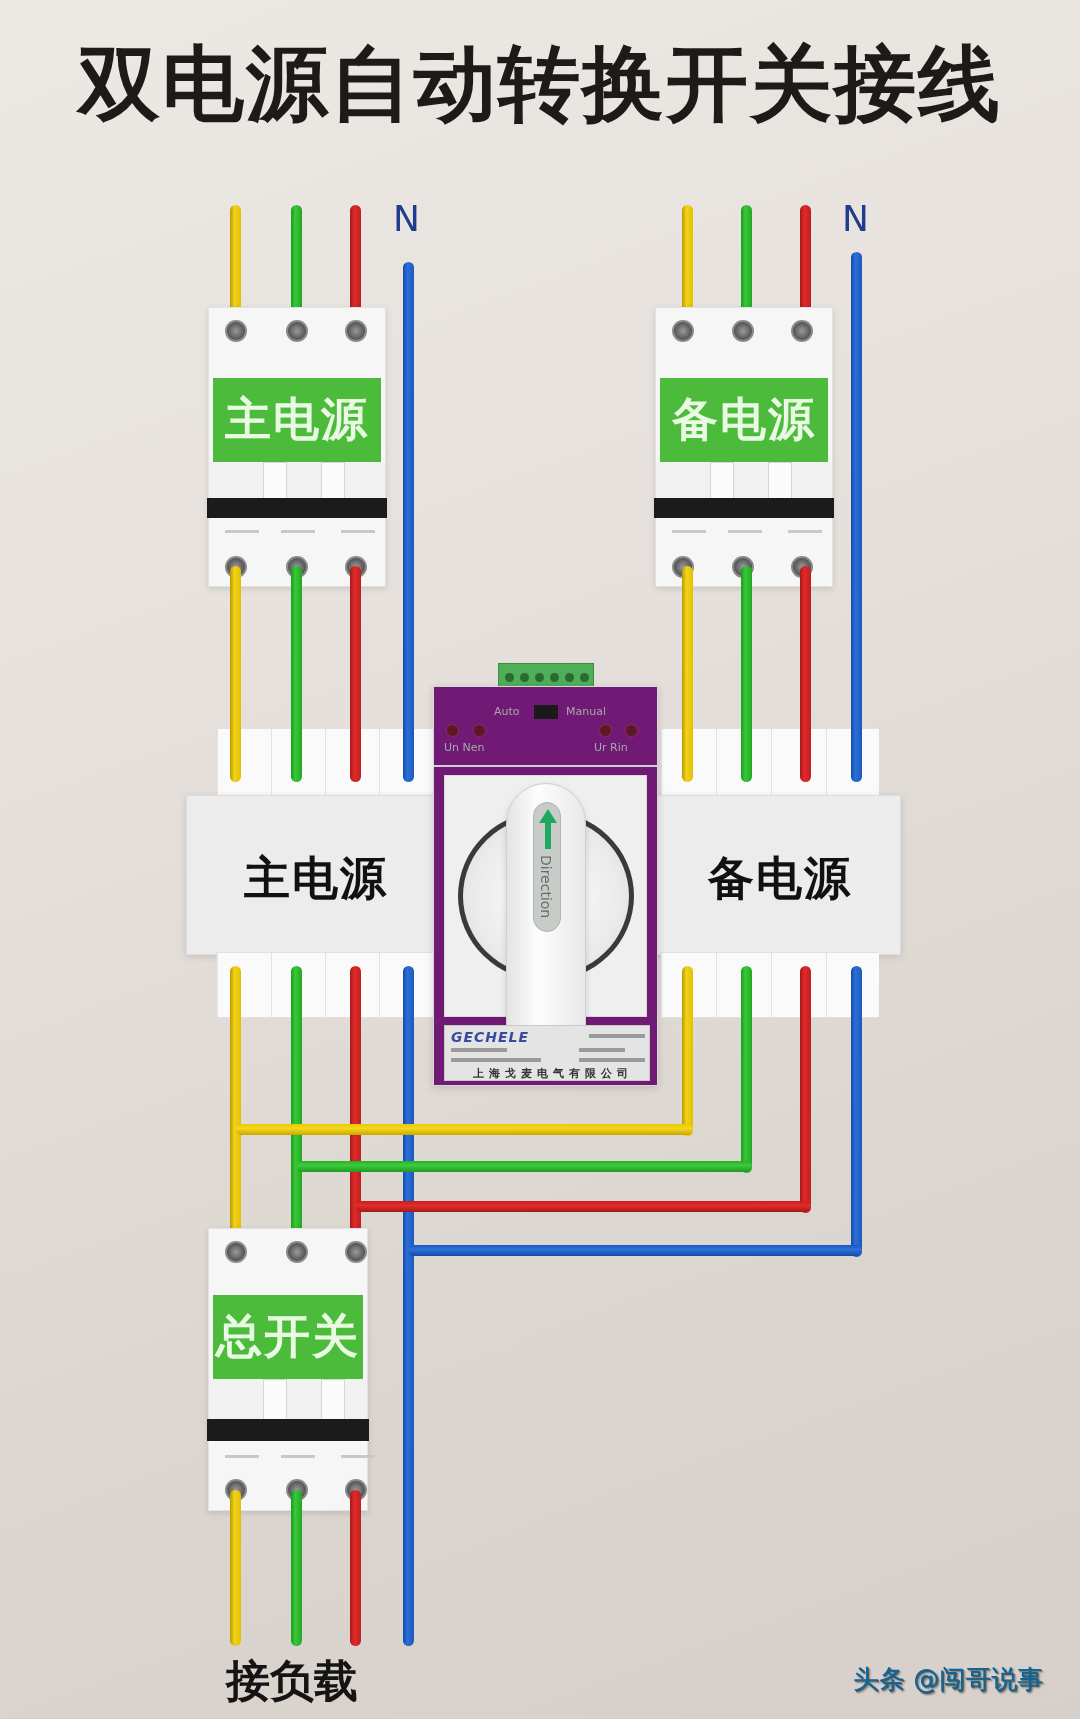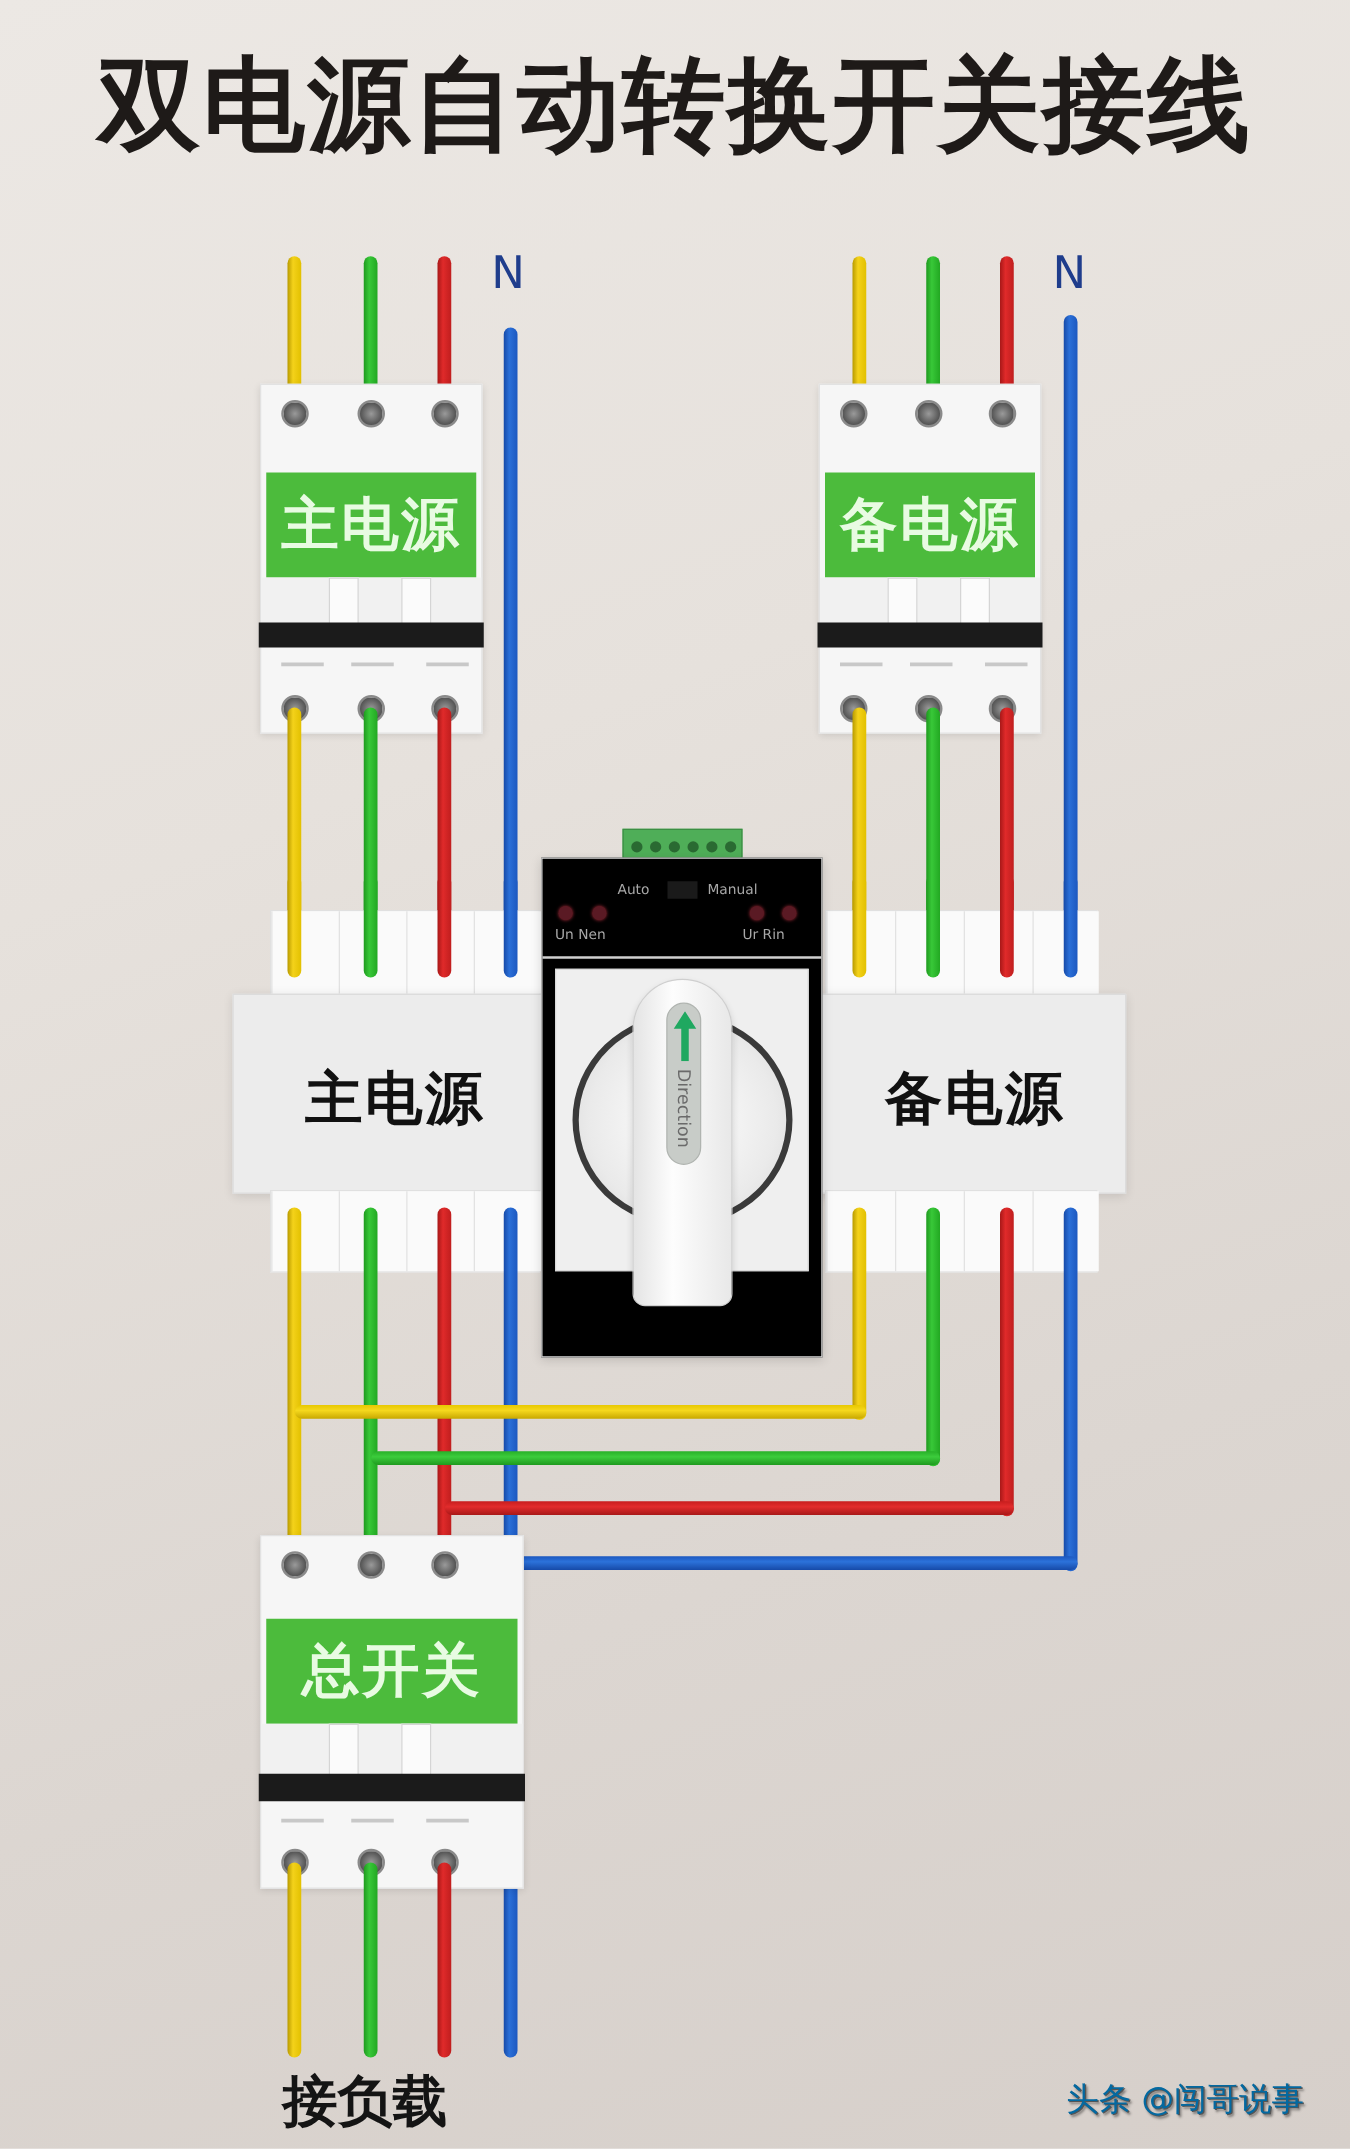--- a/index.html
+++ b/index.html
@@ -52,21 +52,21 @@
     position: absolute; background: #ececec; border: 1px solid #dcdcdc;
     box-shadow: 0 2px 8px rgba(0,0,0,0.12);
   }
   .ats-label {
     position: absolute; font-size: 46px; font-weight: bold; color: #111;
     letter-spacing: 2px;
   }
   .terminal-row { position: absolute; background: #f3f3f3; border: 1px solid #e0e0e0; }
   .terminal-cell { position: absolute; background: #fafafa; border-left: 1px solid #e2e2e2; }
   .module {
-    position: absolute; background: #000000; border: 1px solid #d8d8d8;
+    position: absolute; background: #701a75; border: 1px solid #d8d8d8;
     box-shadow: 0 2px 8px rgba(0,0,0,0.15);
   }
   .led { position: absolute; width: 11px; height: 11px; border-radius: 50%; background: #5a1a24; box-shadow: 0 0 3px #c03040; }
   .tiny { position: absolute; font-size: 11px; color: #a8a8a8; }
   .connector { position: absolute; background: #4fae58; border: 1px solid #3c8e44; }
   .conn-hole { position: absolute; width: 9px; height: 9px; border-radius: 50%; background: #2a6a32; }
   .knob-ring {
     position: absolute; border-radius: 50%; border: 5px solid #3a3a3a;
     background: radial-gradient(circle at 50% 50%, #ffffff 0%, #eaeaea 65%, #d4d4d4 100%);
   }
@@ -218,40 +218,49 @@
   <div class="knob-ring" style="left:24px; top:124px; width:176px; height:170px;"></div>
   <div class="handle" style="left:72px; top:96px; width:80px; height:262px;">
     <div class="handle-window" style="left:26px; top:18px; width:28px; height:130px;">
       <svg style="position:absolute; left:4px; top:6px;" width="20" height="40" viewBox="0 0 20 40">
         <polygon points="10,0 19,14 13,14 13,40 7,40 7,14 1,14" fill="#1fa860"></polygon>
       </svg>
       <div class="direction-text" style="left:20px; top:52px;">Direction</div>
     </div>
   </div>
 
+  <div class="nameplate" style="left:10px; top:338px; width:206px; height:56px;">
+    <div class="brand" style="left:6px; top:3px;">GECHELE</div>
+    <div class="plate-line" style="left:144px; top:8px; width:56px;"></div>
+    <div class="plate-line" style="left:6px; top:22px; width:56px;"></div>
+    <div class="plate-line" style="left:134px; top:22px; width:46px;"></div>
+    <div class="plate-line" style="left:6px; top:32px; width:90px;"></div>
+    <div class="plate-line" style="left:134px; top:32px; width:66px;"></div>
+    <div class="plate-maker" style="left:28px; top:40px;">上海戈麦电气有限公司</div>
+  </div>
 </div>
 
 <div class="wire w-y" style="left:230px; top:966px; width:11px; height:290px;"></div>
 <div class="wire w-g" style="left:291px; top:966px; width:11px; height:290px;"></div>
 <div class="wire w-r" style="left:350px; top:966px; width:11px; height:290px;"></div>
 <div class="wire w-b" style="left:403px; top:966px; width:11px; height:680px;"></div>
 
 <div class="wire w-y" style="left:682px; top:966px; width:11px; height:170px;"></div>
 <div class="wire hw-y" style="left:236px; top:1124px; width:457px; height:11px;"></div>
 
 <div class="wire w-g" style="left:741px; top:966px; width:11px; height:207px;"></div>
 <div class="wire hw-g" style="left:297px; top:1161px; width:455px; height:11px;"></div>
 
 <div class="wire w-r" style="left:800px; top:966px; width:11px; height:247px;"></div>
 <div class="wire hw-r" style="left:356px; top:1201px; width:455px; height:11px;"></div>
 
 <div class="wire w-b" style="left:851px; top:966px; width:11px; height:291px;"></div>
 <div class="wire hw-b" style="left:408px; top:1245px; width:454px; height:11px;"></div>
 
-<div class="breaker" style="left:208px; top:1228px; width:211px; height:283px;">
+<div class="breaker" style="left:208px; top:1228px; width:160px; height:283px;">
   <div class="screw" style="left:16px; top:12px;"></div>
   <div class="screw" style="left:77px; top:12px;"></div>
   <div class="screw" style="left:136px; top:12px;"></div>
   <div class="green" style="top:66px; height:84px;">总开关</div>
   <div class="lever-zone" style="top:150px; height:46px;"></div>
   <div class="lever" style="left:54px; top:150px; width:24px; height:46px;"></div>
   <div class="lever" style="left:112px; top:150px; width:24px; height:46px;"></div>
   <div class="bar" style="top:190px; height:22px;"></div>
   <div class="lines" style="left:16px; top:226px; width:34px;"></div>
   <div class="lines" style="left:72px; top:226px; width:34px;"></div>

